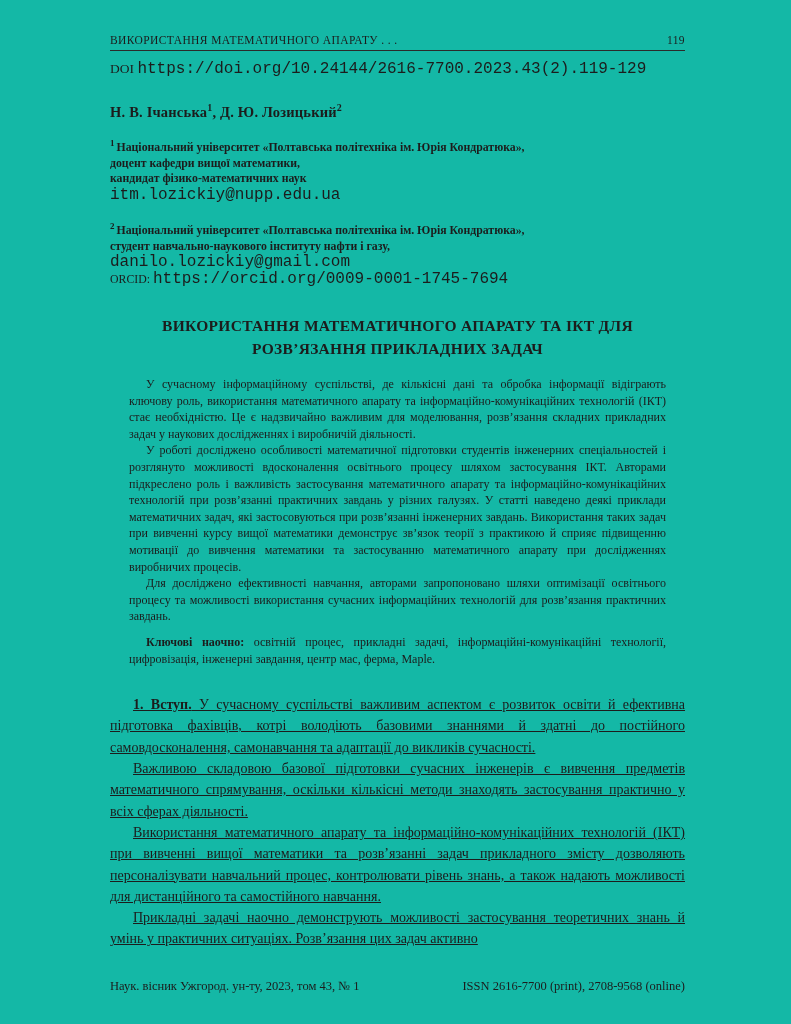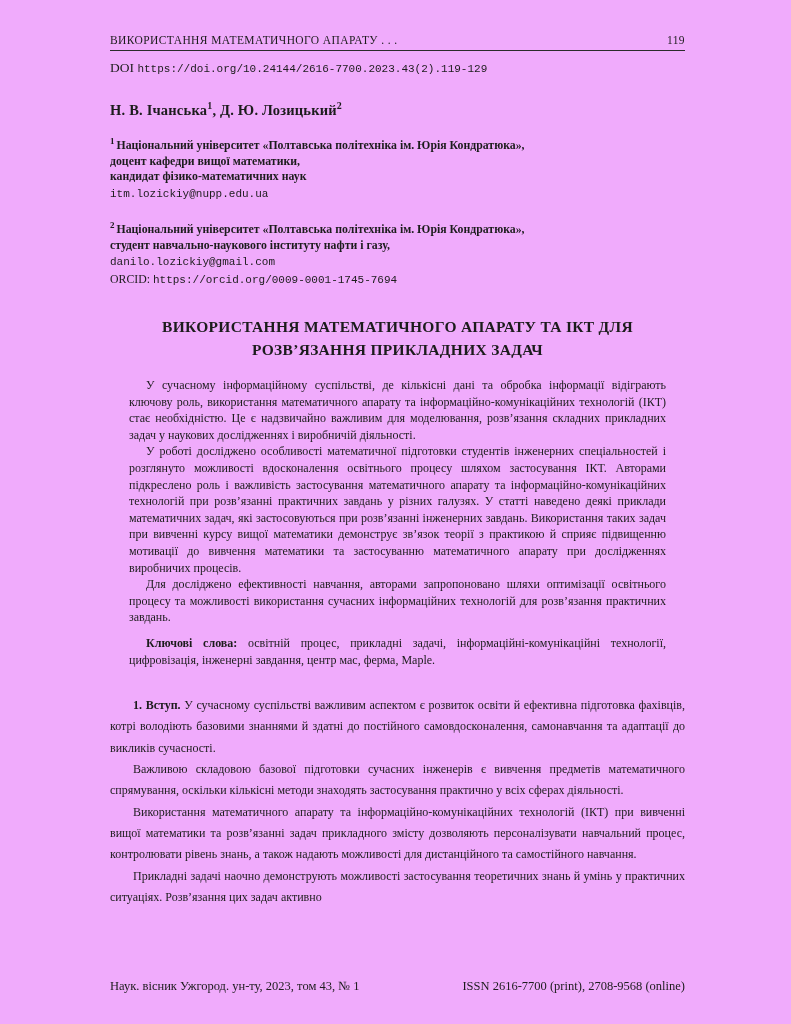--- a/index.html
+++ b/index.html
@@ -6,21 +6,21 @@
   html, body { background: #ffffff; }
   body {
     font-family: "Liberation Serif", "DejaVu Serif", serif;
     color: #1c1c1c;
     -webkit-font-smoothing: antialiased;
   }
   .page {
     position: relative;
     width: 791px;
     height: 1024px;
-    background: #f0abfc;
+    background: #14b8a6;
     padding: 34px 106px 4px 110px;
     overflow: hidden;
   }
   
   .running-head {
     display: flex;
     justify-content: space-between;
     align-items: baseline;
     font-size: 11.5px;
     letter-spacing: 0.4px;
@@ -28,21 +28,21 @@
   .head-rule {
     border: none;
     border-top: 1.2px solid #2b2b2b;
     margin: 4px 0 9px 0;
   }
   
   .udk { font-size: 13.5px; margin-top: 2px; }
   .doi-line { font-size: 13.5px; margin-top: 4px; }
   .mono {
     font-family: "Liberation Mono", "DejaVu Sans Mono", monospace;
-    font-size: 11px;
+    font-size: 16px;
     color: #1c1c1c;
     text-decoration: none;
   }
   
   .authors { font-size: 14.5px; font-weight: bold; margin-top: 24px; letter-spacing: 0.2px; }
   .authors sup { font-size: 10px; }
   
   .affiliation { font-size: 11.8px; line-height: 15.8px; margin-top: 15px; }
   .affiliation sup { font-size: 9px; margin-right: 2px; }
   .aff-line { display: block; font-weight: bold; }
@@ -63,23 +63,24 @@
     margin: 16px 19px 0 19px;
     font-size: 12px;
     line-height: 16.6px;
     text-align: justify;
   }
   .abstract p { text-indent: 17px; }
   .keywords { margin-top: 9px; text-indent: 17px; }
   
   .body-text {
     margin-top: 27px;
-    font-size: 12px;
+    font-size: 14px;
     line-height: 21.3px;
     text-align: justify;
+    text-decoration: underline;
   }
   .body-text p { text-indent: 23px; }
   .lead-bold { font-weight: bold; }
   
   .footer {
     position: absolute;
     left: 110px;
     right: 106px;
     bottom: 30px;
     display: flex;
@@ -121,21 +122,21 @@
     <span class="aff-orcid"><span>ORCID: </span><a class="mono" href="#">https://orcid.org/0009-0001-1745-7694</a></span>
   </div>
 
   <h1 class="article-title">ВИКОРИСТАННЯ МАТЕМАТИЧНОГО АПАРАТУ ТА ІКТ ДЛЯ РОЗВ’ЯЗАННЯ ПРИКЛАДНИХ ЗАДАЧ</h1>
 
   <div class="abstract">
     <p>У сучасному інформаційному суспільстві, де кількісні дані та обробка інформації відіграють ключову роль, використання математичного апарату та інформаційно-комунікаційних технологій (ІКТ) стає необхідністю. Це є надзвичайно важливим для моделювання, розв’язання складних прикладних задач у наукових дослідженнях і виробничій діяльності.</p>
     <p>У роботі досліджено особливості математичної підготовки студентів інженерних спеціальностей і розглянуто можливості вдосконалення освітнього процесу шляхом застосування ІКТ. Авторами підкреслено роль і важливість застосування математичного апарату та інформаційно-комунікаційних технологій при розв’язанні практичних завдань у різних галузях. У статті наведено деякі приклади математичних задач, які застосовуються при розв’язанні інженерних завдань. Використання таких задач при вивченні курсу вищої математики демонструє зв’язок теорії з практикою й сприяє підвищенню мотивації до вивчення математики та застосуванню математичного апарату при дослідженнях виробничих процесів.</p>
     <p>Для досліджено ефективності навчання, авторами запропоновано шляхи оптимізації освітнього процесу та можливості використання сучасних інформаційних технологій для розв’язання практичних завдань.</p>
     <p class="keywords">
-      <span class="lead-bold">Ключові слова:</span><span> освітній процес, прикладні задачі, інформаційні-комунікаційні технології, цифровізація, інженерні завдання, центр мас, ферма, Maple.</span>
+      <span class="lead-bold">Ключові наочно:</span><span> освітній процес, прикладні задачі, інформаційні-комунікаційні технології, цифровізація, інженерні завдання, центр мас, ферма, Maple.</span>
     </p>
   </div>
 
   <div class="body-text">
     <p>
       <span class="lead-bold">1. Вступ.</span><span> У сучасному суспільстві важливим аспектом є розвиток освіти й ефективна підготовка фахівців, котрі володіють базовими знаннями й здатні до постійного самовдосконалення, самонавчання та адаптації до викликів сучасності.</span>
     </p>
     <p>Важливою складовою базової підготовки сучасних інженерів є вивчення предметів математичного спрямування, оскільки кількісні методи знаходять застосування практично у всіх сферах діяльності.</p>
     <p>Використання математичного апарату та інформаційно-комунікаційних технологій (ІКТ) при вивченні вищої математики та розв’язанні задач прикладного змісту дозволяють персоналізувати навчальний процес, контролювати рівень знань, а також надають можливості для дистанційного та самостійного навчання.</p>
     <p>Прикладні задачі наочно демонструють можливості застосування теоретичних знань й умінь у практичних ситуаціях. Розв’язання цих задач активно</p>

